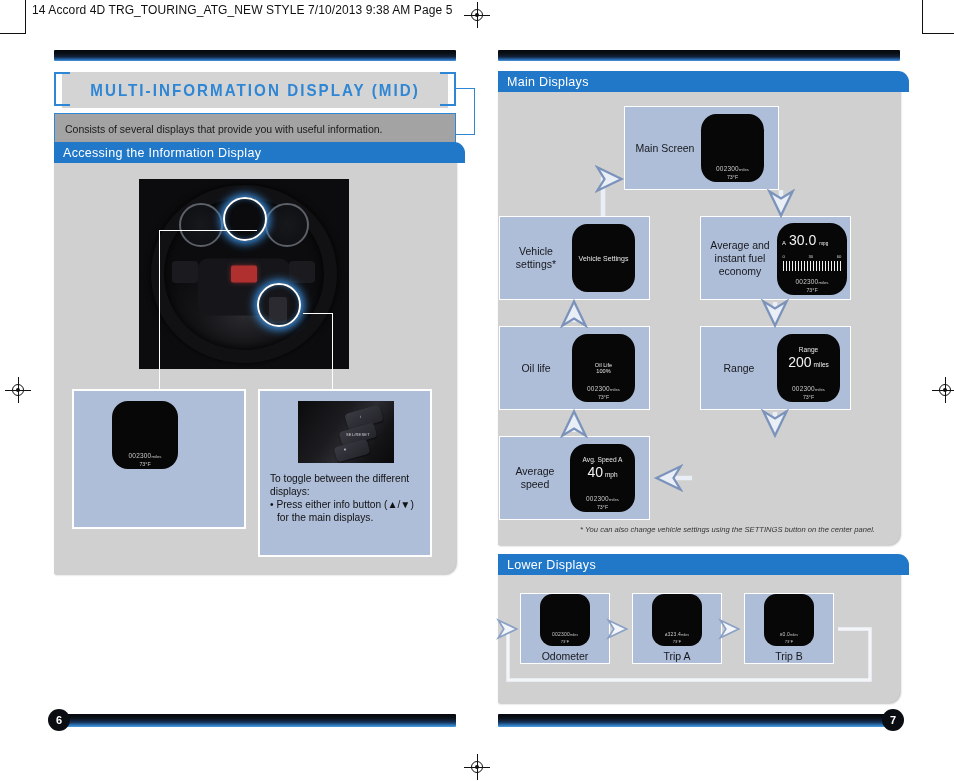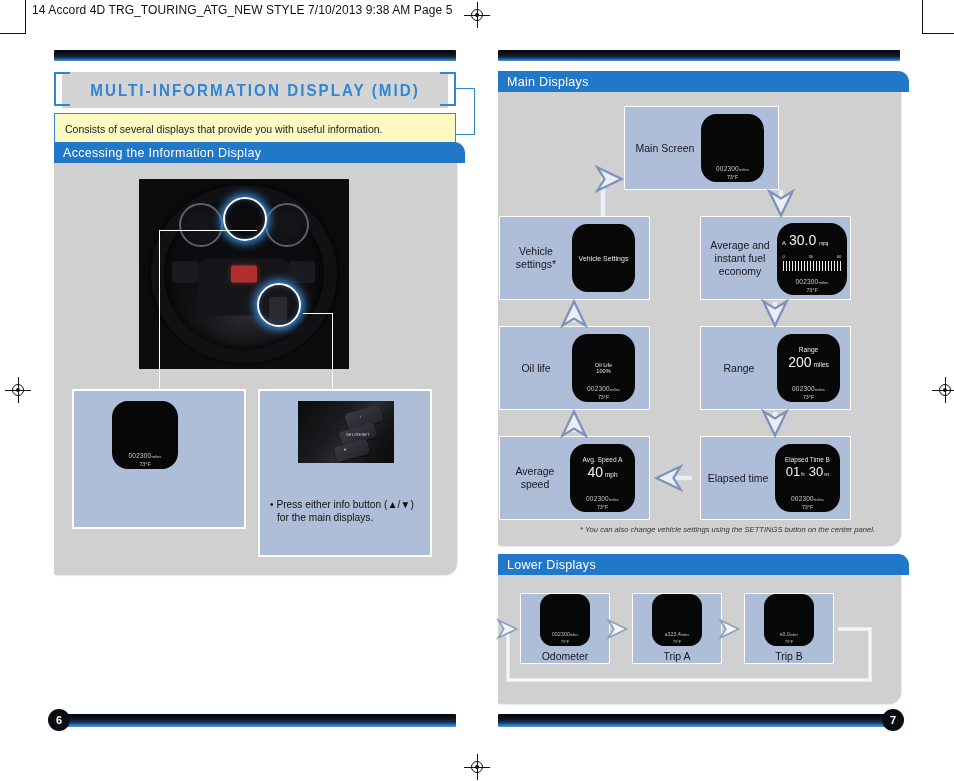--- a/index.html
+++ b/index.html
@@ -39,21 +39,21 @@
              color:#2f86d4;font-size:16.5px;letter-spacing:2.2px;font-weight:bold;
              font-family:"Liberation Sans Narrow","Liberation Sans",sans-serif;
              transform:scaleX(.92);transform-origin:center;}
   .brk{position:absolute;border:2px solid #2f86d4;width:16px;height:34px;box-sizing:border-box;}
   .brk.tl{left:0;top:0;border-right:none;}
   .brk.tr{right:0;top:0;border-left:none;}
   .connector{position:absolute;left:455px;top:88px;width:20px;height:47px;
              border:1.6px solid #2f86d4;border-left:none;box-sizing:border-box;}
 
   .subbox{position:absolute;left:54px;top:113px;width:402px;height:32px;
-          background:#fef9c3;border:1.4px solid #2f86d4;box-sizing:border-box;
+          background:#a3a3a3;border:1.4px solid #2f86d4;box-sizing:border-box;
           display:flex;align-items:center;padding-left:10px;font-size:10.5px;color:#1a1a1a;}
 
   
   .panel{position:absolute;background:#d0d0d0;border-radius:0 12px 12px 0;
          box-shadow:1px 1px 2px rgba(0,0,0,.25);}
   .panel-hd{position:absolute;left:0;top:0;height:21px;
             background:#2178c8;border-radius:0 11px 0 0;
             display:flex;align-items:center;padding-left:9px;color:#fff;
             font-size:12.5px;letter-spacing:.3px;
             font-family:"Liberation Sans Narrow","Liberation Sans",sans-serif;}
@@ -205,20 +205,21 @@
   <div class="infobox" style="left:258px;top:389px;width:174px;height:168px;">
     <div class="ctrlphoto" style="left:38px;top:10px;width:96px;height:62px;">
       <div class="ctrlbg"></div>
       <div class="cbtn" style="left:48px;top:8px;width:36px;height:17px;transform:rotate(-16deg);"></div>
       <div class="cbtnlbl" style="left:62px;top:13px;">i</div>
       <div class="cbtn" style="left:42px;top:26px;width:36px;height:15px;transform:rotate(-16deg);"></div>
       <div class="cbtnlbl" style="left:48px;top:31px;">SEL/RESET</div>
       <div class="cbtn" style="left:37px;top:42px;width:34px;height:15px;transform:rotate(-16deg);"></div>
       <div class="cbtnlbl" style="left:45px;top:46px;">▼</div>
     </div>
+    <div class="infotext" style="left:10px;top:82px;width:156px;">To toggle between the different displays:</div>
     <div class="infotext" style="left:10px;top:108px;width:158px;">
       <span class="bul">• Press either info button (▲/▼) for the main displays.</span>
     </div>
   </div>
 
   <div class="botbar" style="left:54px;top:714px;width:402px;"></div>
   <div class="pagenum" style="left:48px;top:709px;">6</div>
 </div>
 
 <div class="page page-right">
@@ -324,36 +325,20 @@
           <span style="font-size:14px;">40</span>
           <span style="font-size:6.5px;">mph</span>
         </div>
         <div class="foot">
           <span class="od">002300</span><span class="un">miles</span>
           <span class="tp">73°F</span>
         </div>
       </div>
     </div>
 
-    <div class="card" style="left:202px;top:365px;width:151px;height:84px;">
-      <div class="cardlabel" style="width:74px;">Elapsed time</div>
-      <div class="mid" style="position:absolute;left:74px;top:7px;width:65px;height:68px;justify-content:flex-start;padding-top:12px;box-sizing:border-box;">
-        <div class="cap" style="font-size:6.4px;">Elapsed Time B</div>
-        <div class="bigrow" style="gap:1px;margin-top:1px;">
-          <span style="font-size:13px;">01</span>
-          <span style="font-size:6px;margin-right:3px;">h</span>
-          <span style="font-size:13px;">30</span>
-          <span style="font-size:6px;">m</span>
-        </div>
-        <div class="foot">
-          <span class="od">002300</span><span class="un">miles</span>
-          <span class="tp">73°F</span>
-        </div>
-      </div>
-    </div>
 
     <svg class="arrowsvg" style="left:0;top:0;width:402px;height:474px;">
       <defs>
         <marker id="ah" markerWidth="7" markerHeight="7" refX="5.2" refY="3.2" orient="auto">
           <path d="M0.6,0.6 L6,3.2 L0.6,5.8 L2.2,3.2 Z" fill="#e9eef7" stroke="#7b93bb" stroke-width=".5"></path>
         </marker>
       </defs>
       <g fill="none" stroke="#e9eef7" stroke-width="4.5" marker-end="url(#ah)">
         <path d="M105,145 L105,108 L120,108"></path>
         <path d="M283,119 L283,141"></path>

